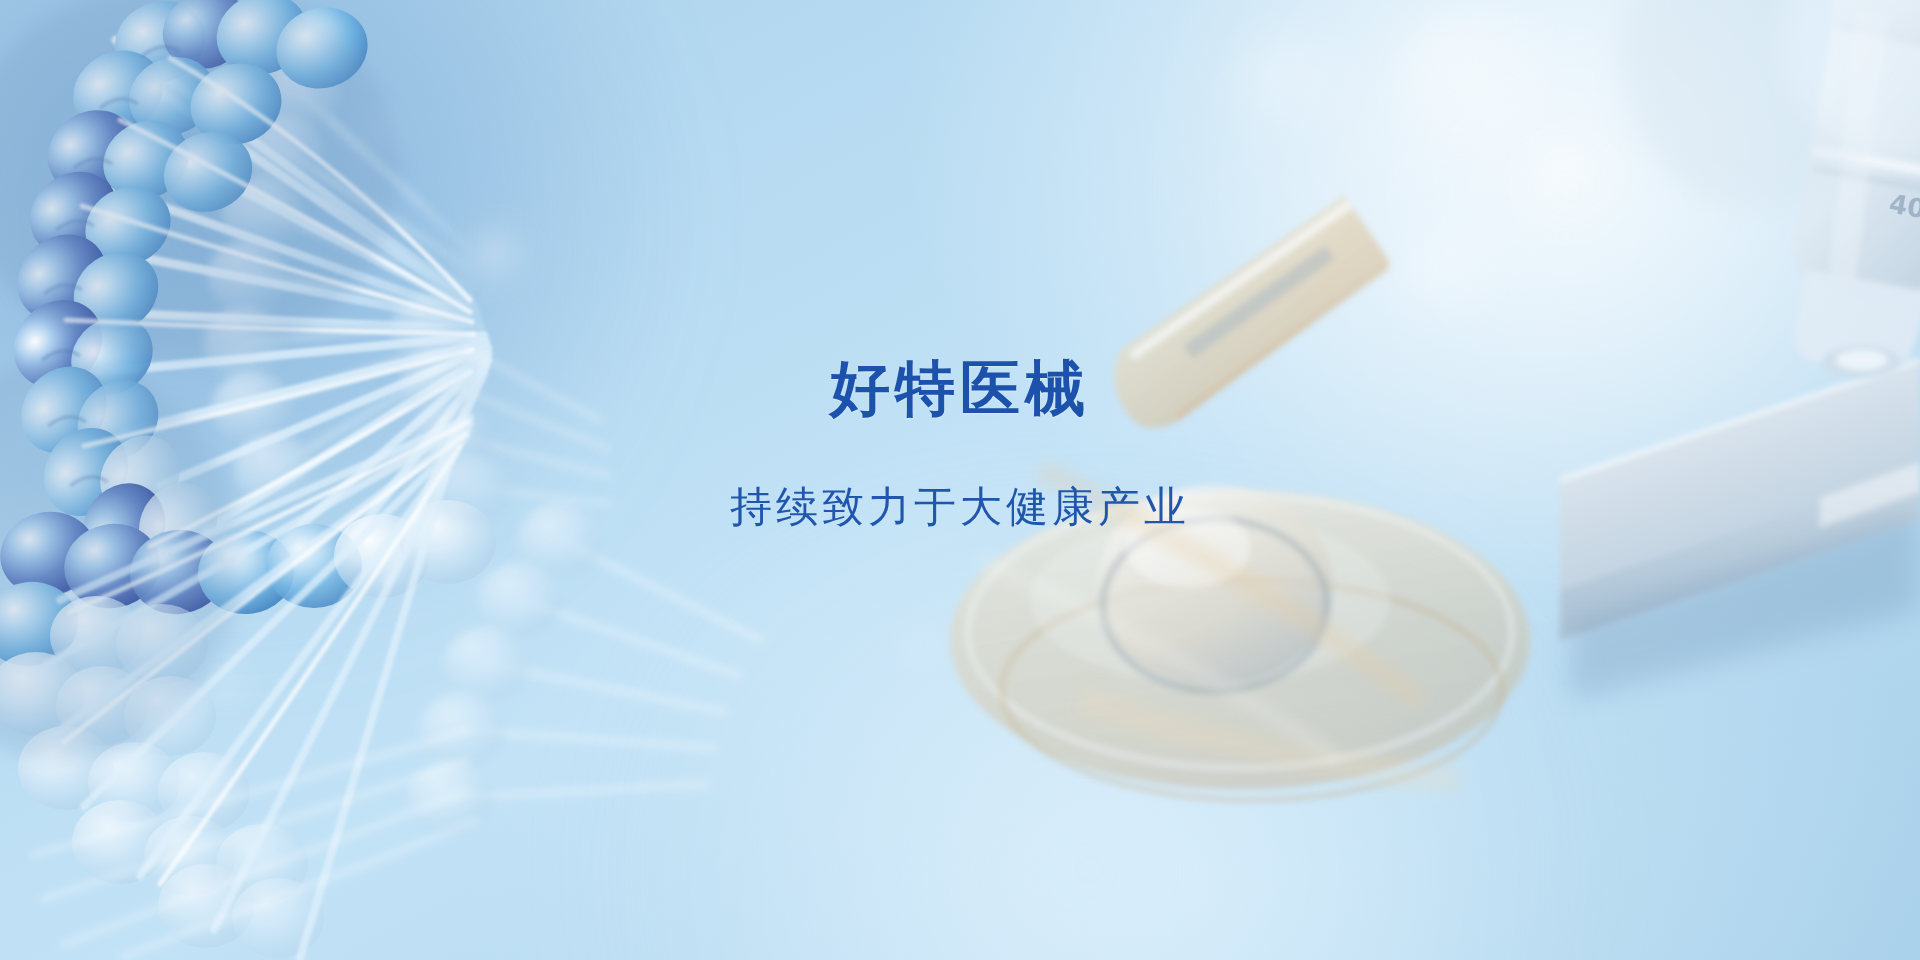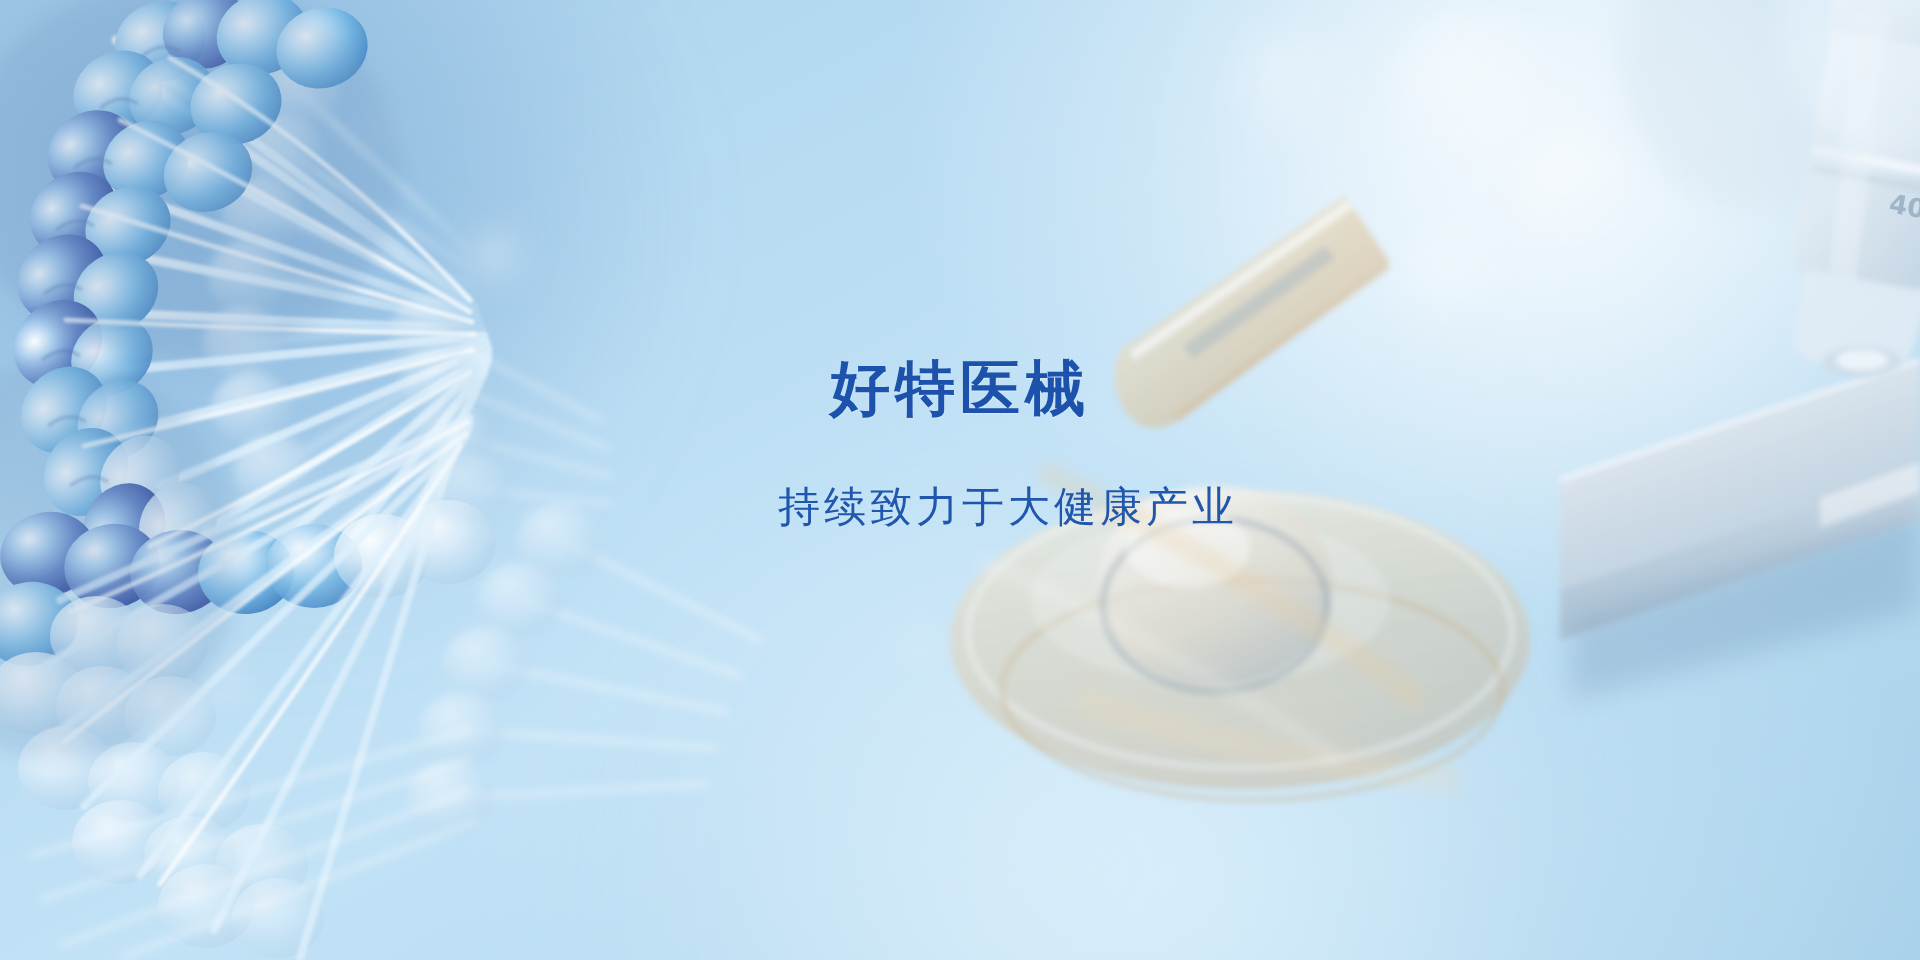--- a/index.html
+++ b/index.html
@@ -38,21 +38,21 @@
     position:absolute; left:50%; transform:translateX(-50%);
     top:356px;
     font-size:60px; font-weight:bold; color:#1d52ac;
     letter-spacing:5px; line-height:1.08; white-space:nowrap;
     text-shadow:0 1px 2px rgba(255,255,255,.35);
   }
   .subtitle{
     position:absolute; left:50%; transform:translateX(-50%);
     top:483px;
     font-size:42px; font-weight:400; color:#2057ad;
-    letter-spacing:4px; line-height:1.12; white-space:nowrap;margin-left:48px;
+    letter-spacing:4px; line-height:1.12; white-space:nowrap;
   }
   .tagline{
     position:absolute; left:50%; transform:translateX(-50%);
     top:580px;
     font-size:46px; font-weight:bold; color:#1d52ac;
     letter-spacing:7px; line-height:1.1; white-space:nowrap;
     text-shadow:0 1px 2px rgba(255,255,255,.3);
   }
 </style>
 </head>

